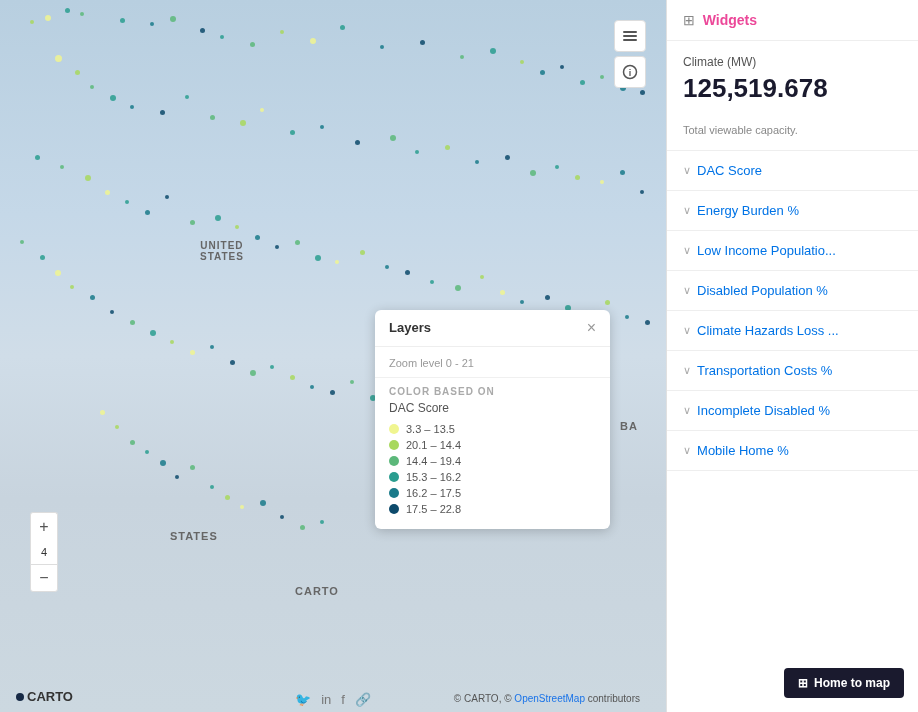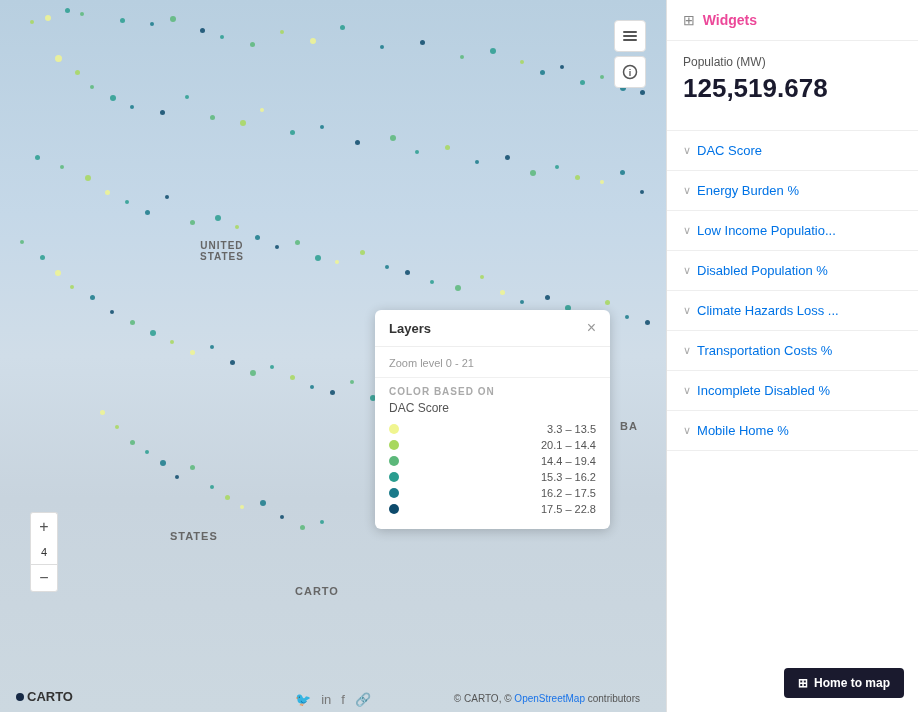--- a/index.html
+++ b/index.html
@@ -24,35 +24,35 @@
     .zoom-btn:first-child { border-radius: 3px 3px 0 0; border-bottom: none; }
     .zoom-btn:last-child { border-radius: 0 0 3px 3px; }
     .zoom-level { width: 28px; height: 24px; background: white; border: 1px solid #ddd; border-top: none; border-bottom: none; font-size: 11px; display: flex; align-items: center; justify-content: center; color: #333; }
 
     
     .map-toolbar { position: absolute; top: 20px; right: 20px; display: flex; flex-direction: column; gap: 4px; }
     .map-tool-btn { width: 32px; height: 32px; background: white; border: 1px solid #ddd; border-radius: 4px; cursor: pointer; display: flex; align-items: center; justify-content: center; font-size: 14px; color: #555; }
 
     
     .layers-panel { position: absolute; top: 310px; left: 375px; width: 235px; background: white; border-radius: 6px; box-shadow: 0 2px 12px rgba(0,0,0,0.2); padding: 0; z-index: 10; }
-    .layers-header { display: flex; align-items: center; justify-content: space-between; padding: 10px 14px; border-bottom: 1px solid #eee; }
+    .layers-header { display: flex; justify-content: space-between; padding: 10px 14px; border-bottom: 1px solid #eee; }
     .layers-title { font-size: 13px; font-weight: 600; color: #333; }
     .layers-close { cursor: pointer; font-size: 16px; color: #999; line-height: 1; }
 
     .layer-item { padding: 8px 14px; border-bottom: 1px solid #f0f0f0; }
     .layer-item-header { display: flex; align-items: center; justify-content: space-between; }
     .layer-name { font-size: 12px; font-weight: 600; color: #333; }
     .layer-actions { display: flex; gap: 6px; align-items: center; }
     .layer-action-btn { cursor: pointer; font-size: 13px; color: #888; }
     .layer-subtitle { font-size: 11px; color: #999; margin-top: 2px; }
 
     .color-section { padding: 8px 14px 10px; }
     .color-label { font-size: 10px; color: #aaa; letter-spacing: 1px; text-transform: uppercase; margin-bottom: 4px; font-weight: 600; }
     .color-field-name { font-size: 12px; color: #555; margin-bottom: 8px; }
-    .legend-item { display: flex; align-items: center; gap: 7px; margin-bottom: 4px; justify-content: space-between; }
+    .legend-item { display: flex; align-items: center; gap: 7px; margin-bottom: 4px; }
     .legend-dot { width: 10px; height: 10px; border-radius: 50%; flex-shrink: 0; }
     .legend-range { font-size: 11px; color: #555; }
 
     
     .attribution { position: absolute; bottom: 8px; right: 26px; font-size: 10px; color: #555; }
 
     
     .carto-logo { position: absolute; bottom: 8px; left: 16px; font-size: 13px; font-weight: 700; color: #333; display: flex; align-items: center; gap: 3px; }
     .carto-dot { width: 8px; height: 8px; border-radius: 50%; background: #162945; }
 
@@ -62,21 +62,21 @@
 
     
     .right-panel { width: 252px; background: white; border-left: 1px solid #e0e0e0; display: flex; flex-direction: column; overflow-y: auto; }
 
     .widgets-header { padding: 12px 16px; border-bottom: 1px solid #eee; display: flex; align-items: center; gap: 8px; }
     .widgets-icon { color: #888; font-size: 14px; }
     .widgets-title { font-size: 14px; font-weight: 600; color: #ec4899; }
 
     .capacity-section { padding: 14px 16px; border-bottom: 1px solid #eee; }
     .capacity-label { font-size: 12px; color: #555; margin-bottom: 4px; font-weight: 500; }
-    .capacity-value { font-size: 26px; font-weight: 700; color: #1a1a2e; margin-bottom: 12px; }
+    .capacity-value { font-size: 26px; font-weight: 700; color: #1a1a2e; margin-bottom: 20px; }
     .capacity-sub { font-size: 11px; color: #888; }
 
     .widget-row { padding: 12px 16px; border-bottom: 1px solid #eee; display: flex; align-items: center; gap: 6px; cursor: pointer; }
     .widget-chevron { font-size: 11px; color: #aaa; }
     .widget-name { font-size: 13px; color: #0073e6; font-weight: 500; }
 
     .back-to-map-btn { position: absolute; bottom: 14px; right: 14px; background: #1a1a2e; color: white; border: none; padding: 8px 14px; border-radius: 4px; font-size: 12px; font-weight: 600; cursor: pointer; display: flex; align-items: center; gap: 6px; z-index: 20; }
     .back-map-icon { font-size: 12px; }
 
     
@@ -287,22 +287,23 @@
     </div>
   </div>
 
   <div class="right-panel">
     <div class="widgets-header">
       <span class="widgets-icon">⊞</span>
       <span class="widgets-title">Widgets</span>
     </div>
 
     <div class="capacity-section">
-      <div class="capacity-label">Populatio (MW)</div>
+      <div class="capacity-label">Climate (MW)</div>
       <div class="capacity-value">125,519.678</div>
+      <div class="capacity-sub">Total viewable capacity.</div>
     </div>
 
     <div id="widget-rows">
         <div class="widget-row">
       <span class="widget-chevron">∨</span>
       <span class="widget-name">DAC Score</span>
     </div>
         <div class="widget-row">
       <span class="widget-chevron">∨</span>
       <span class="widget-name">Energy Burden %</span>

